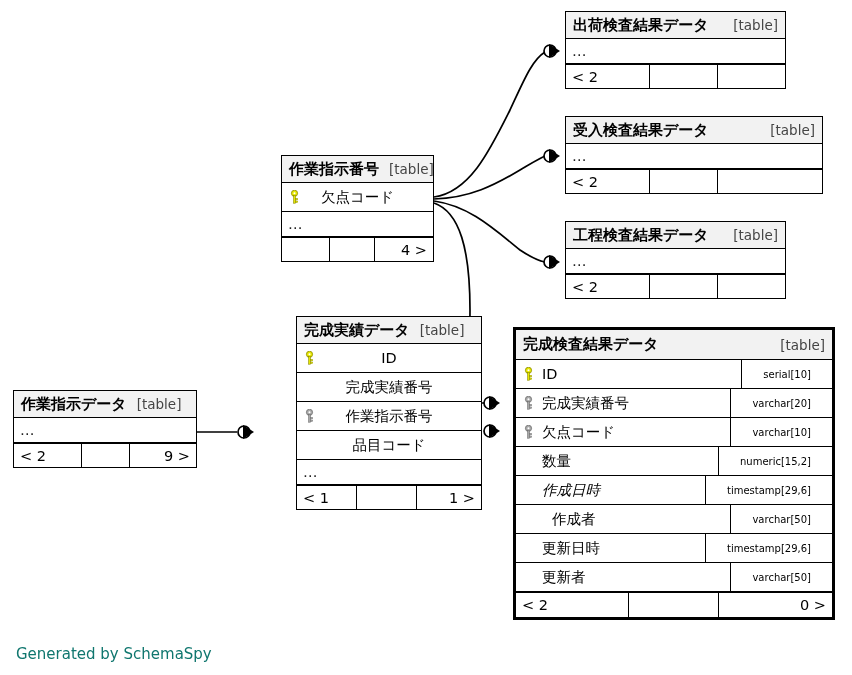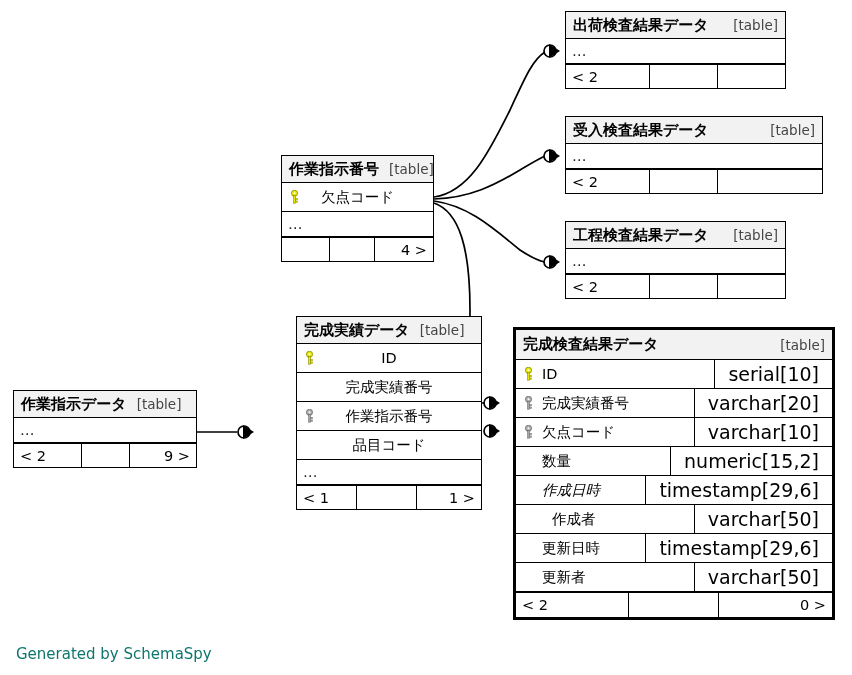--- a/index.html
+++ b/index.html
@@ -54,24 +54,24 @@
     padding:0 6px;
     white-space:nowrap;
     position:relative;
     flex:1 1 auto;
     min-width:0;
   }
   .cname.ctr{ justify-content:center; }
   .ctype{
     box-sizing:border-box;
     display:flex;align-items:center;
-    padding:0 13px;
+    padding:0 21px;
     border-left:1px solid #000000;
     white-space:nowrap;
-    font-size:19px;
+    font-size:10px;
   }
 
   .keyicon{
     position:absolute;
     left:7px;top:50%;
     transform:translateY(-50%);
     width:11px;height:14px;
     display:block;
   }
 

